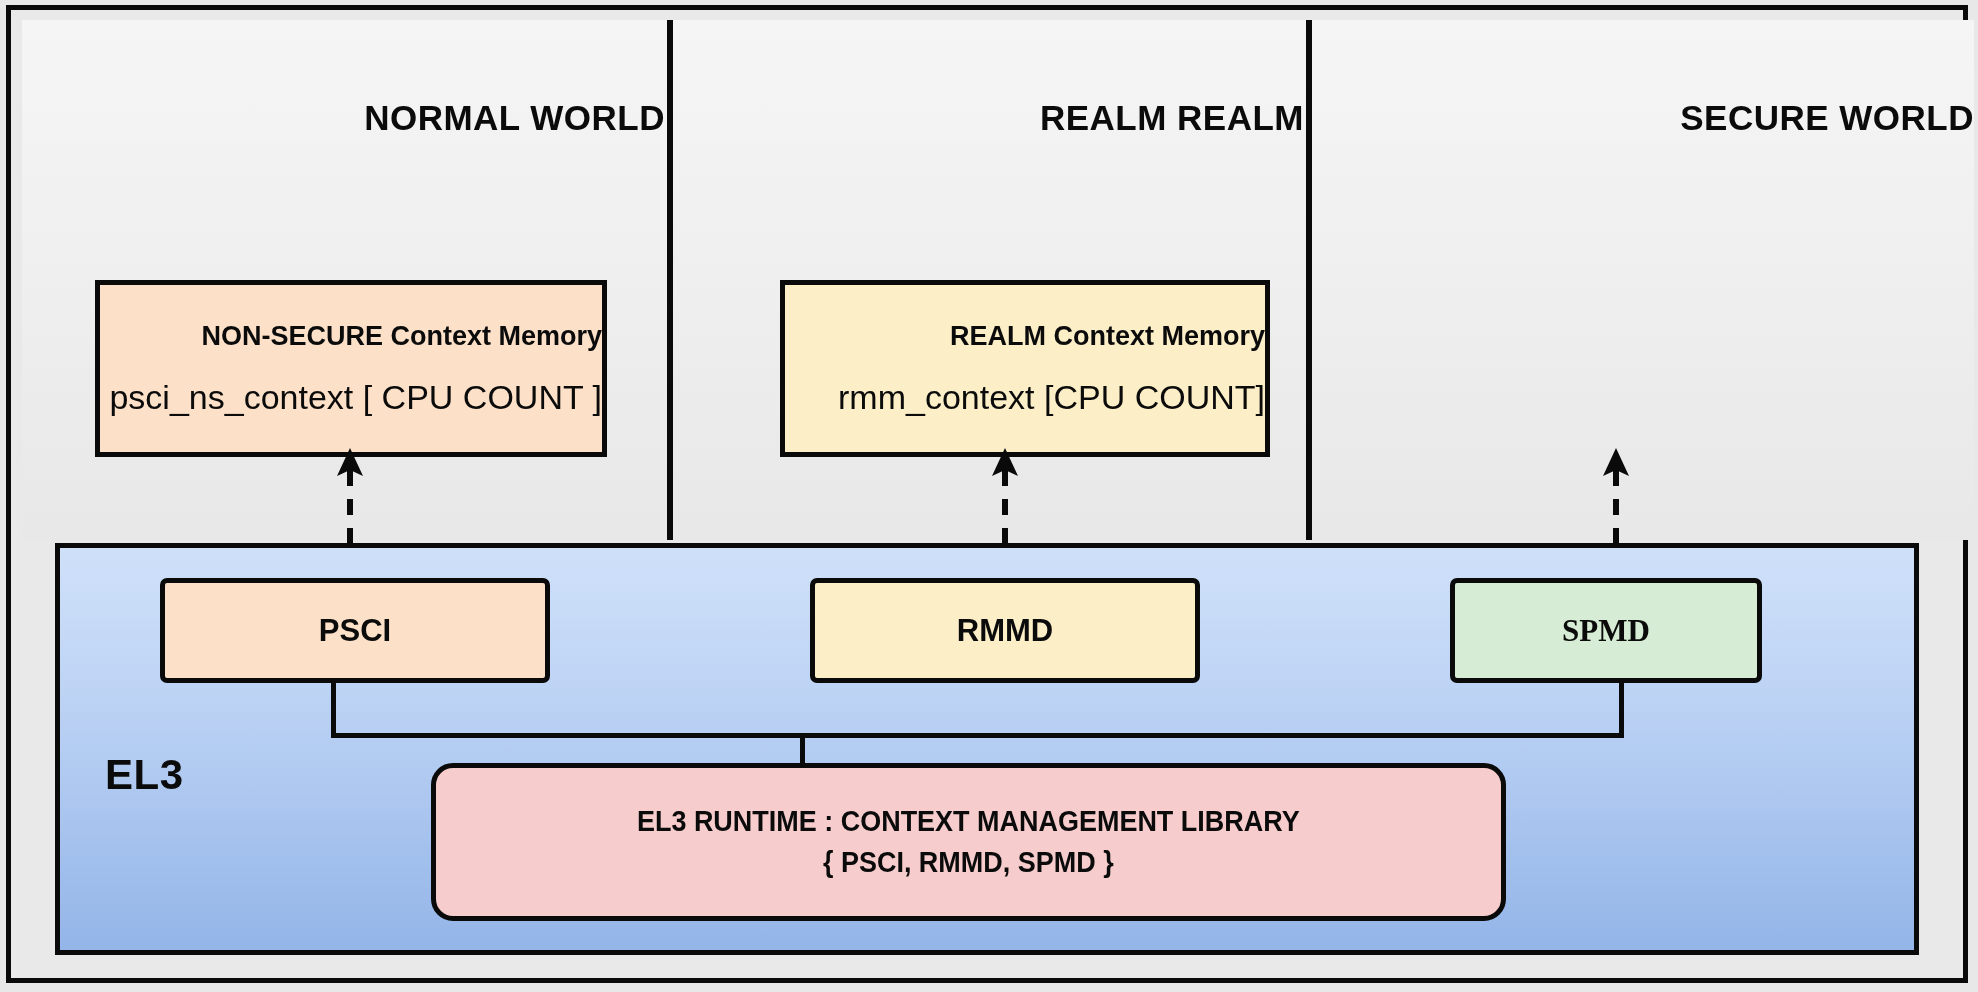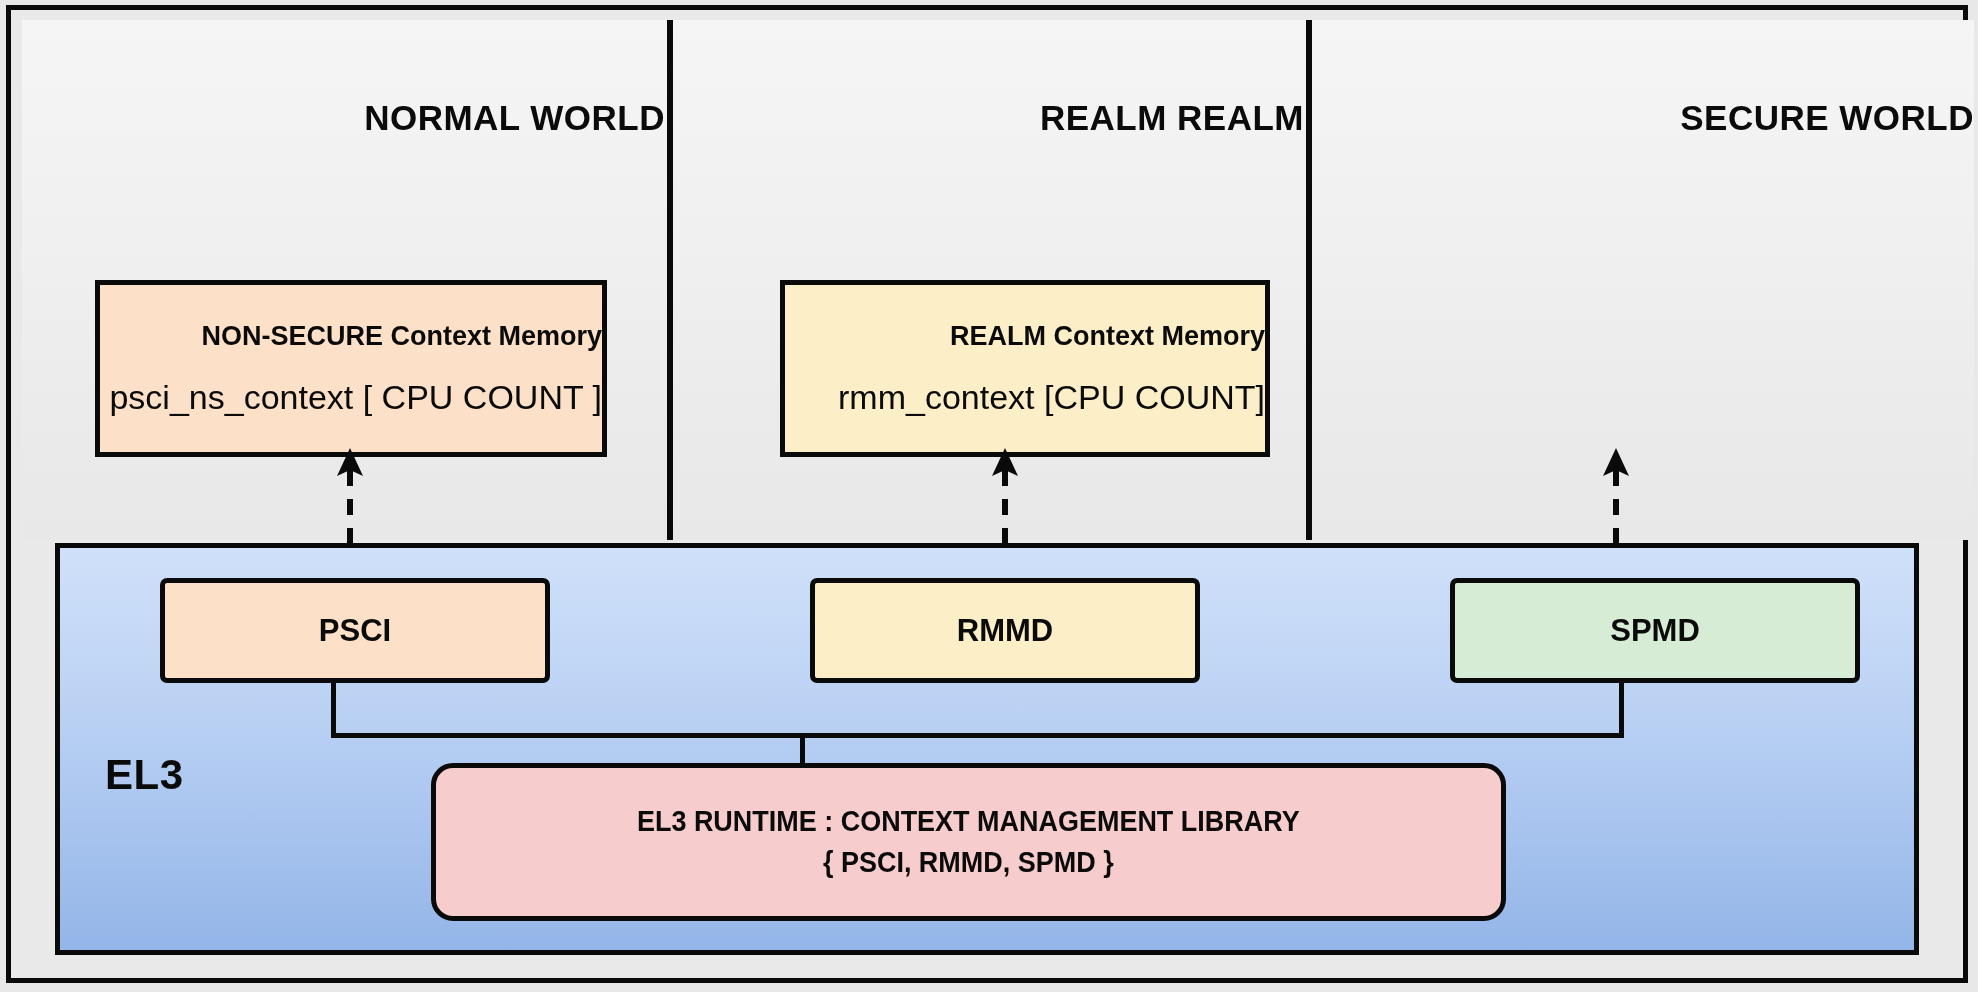--- a/index.html
+++ b/index.html
@@ -131,21 +131,21 @@
     box-sizing: border-box;
     display: flex;
     align-items: center;
     justify-content: center;
     font-size: 31px;
     font-weight: bold;
     color: #0b0b0b;
   }
   #module-psci { left: 100px;  width: 390px; background: #fce0c8; }
   #module-rmmd { left: 750px;  width: 390px; background: #fceec7; }
-  #module-spmd { left: 1390px; width: 410px; background: #d6ecd4; }
+  #module-spmd { left: 1390px; width: 312px; background: #d6ecd4; font-family: Liberation Serif, serif; }
 
   
   .conn-v {
     position: absolute;
     width: 5px;
     background: #0a0a0a;
   }
   .conn-h {
     position: absolute;
     height: 5px;

